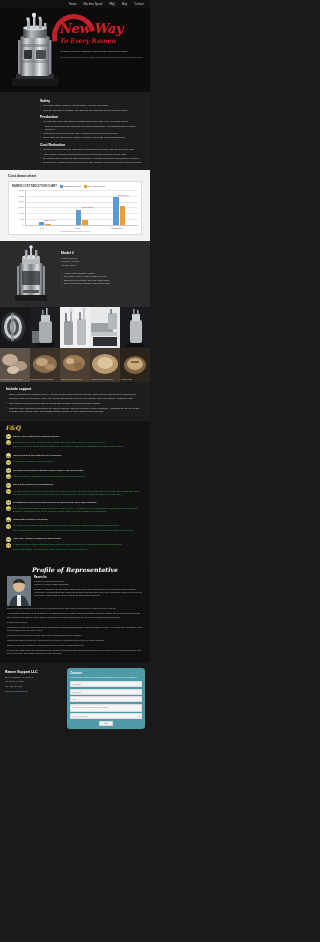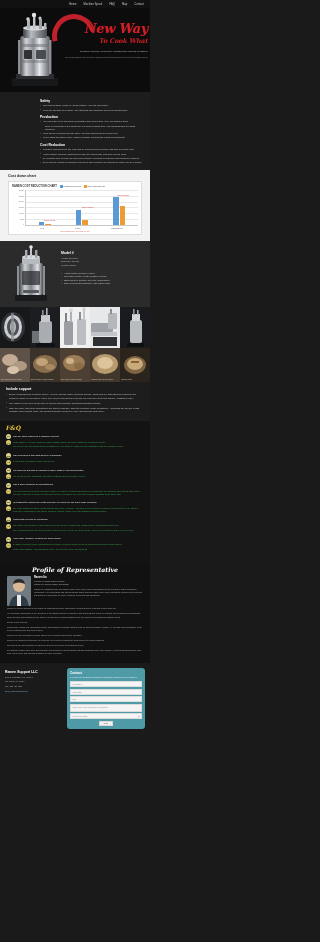--- a/index.html
+++ b/index.html
@@ -47,21 +47,21 @@
   }
   .hero-machine {
     position: absolute;
     left: 6px; top: 4px;
     width: 58px; height: 76px;
   }
   .hero-text {
     position: absolute;
     left: 60px; top: 14px;
     width: 88px;
-    text-align: right;
+    text-align: left;
   }
   .hero-title {
     font-family: "DejaVu Serif", serif;
     font-size: 13px;
     font-weight: bold;
     font-style: italic;
     color: #d01f26;
     line-height: 1;
     letter-spacing: -.3px;
     text-shadow: .4px .4px 0 #6b0d12;
@@ -495,21 +495,21 @@
     <rect x="16" y="32" width="26" height="3" fill="#6d7176" opacity=".55"></rect>
     <rect x="16" y="48" width="26" height="3" fill="#6d7176" opacity=".45"></rect>
     <rect x="18" y="38" width="8" height="9" rx="1" fill="#2f3136"></rect>
     <rect x="30" y="38" width="10" height="9" rx="1" fill="#494c51"></rect>
     <rect x="12" y="28" width="2.4" height="34" fill="#8c9095"></rect>
     <rect x="43" y="28" width="2.4" height="34" fill="#8c9095"></rect>
   </svg>
 
   <div class="hero-text">
     <div class="hero-title">New Way</div>
-    <div class="hero-sub">To Cook What</div>
+    <div class="hero-sub">To Every Ramen</div>
     <div class="hero-tag">Pressure cooking, completely changes the cooking operation.</div>
     <div class="hero-tag2">The revolutionary high-pressure cooking machine that brings out the deepest ramen broth.</div>
   </div>
 </div>
 
 <div class="features">
 
   <div class="feat-head">Safety</div>
   <div class="feat-li">The high pressure vessel is ASME certified. You can cook safely.</div>
   <div class="feat-li">Clear the strength of pressure. The stainless steel structure has clean maintenance.</div>

